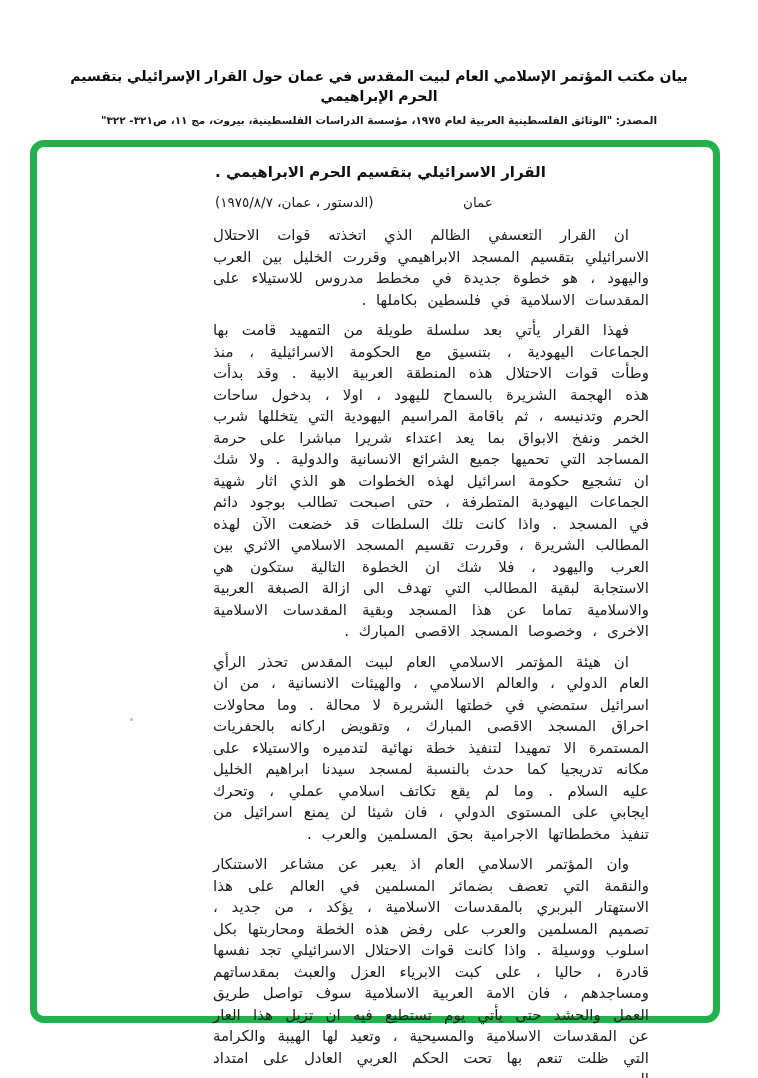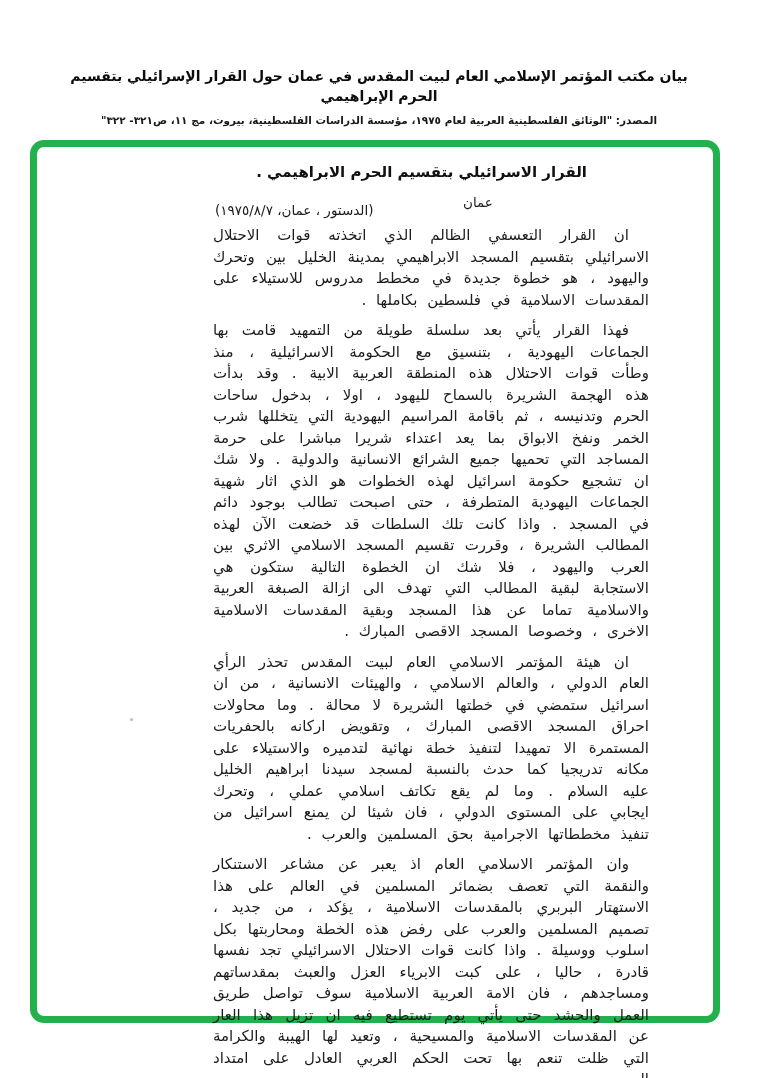--- a/index.html
+++ b/index.html
@@ -61,39 +61,39 @@
     font-weight: bold;
     font-size: 15px;
     line-height: 22px;
     color: #111111;
   }
   .doc-title .t1 {
     text-align: justify;
     text-align-last: justify;
   }
   .doc-title .t2 {
-    text-align: right;
+    text-align: left;
   }
   .dateline {
     position: relative;
     height: 22px;
     margin-top: 11px;
     margin-bottom: 9px;
     font-size: 13.5px;
     color: #1b1b1b;
   }
   .dateline .city {
     position: absolute;
     left: 250px;
     top: 0;
   }
   .dateline .cite {
     position: absolute;
     left: 2px;
-    top: 8px;
+    top: 0;
     direction: rtl;
   }
   .body-para {
     margin: 0 0 9px 0;
     font-size: 15px;
     line-height: 21.5px;
     text-align: justify;
     text-indent: 20px;
     word-spacing: 5px;
     color: #1c1c1c;
@@ -122,20 +122,20 @@
   <div class="doc-title">
     <div class="t2">القرار الاسرائيلي بتقسيم الحرم الابراهيمي .</div>
   </div>
 
   <div class="dateline">
     <span class="city">عمان</span>
     <span class="cite">(الدستور ، عمان، ١٩٧٥/٨/٧)</span>
   </div>
 
   <div id="paragraphs">
-      <p class="body-para">ان القرار التعسفي الظالم الذي اتخذته قوات الاحتلال الاسرائيلي بتقسيم المسجد الابراهيمي بمدينة الخليل بين وتحرك واليهود ، هو خطوة جديدة في مخطط مدروس للاستيلاء على المقدسات الاسلامية في فلسطين بكاملها .</p>
+      <p class="body-para">ان القرار التعسفي الظالم الذي اتخذته قوات الاحتلال الاسرائيلي بتقسيم المسجد الابراهيمي وقررت الخليل بين العرب واليهود ، هو خطوة جديدة في مخطط مدروس للاستيلاء على المقدسات الاسلامية في فلسطين بكاملها .</p>
       <p class="body-para">فهذا القرار يأتي بعد سلسلة طويلة من التمهيد قامت بها الجماعات اليهودية ، بتنسيق مع الحكومة الاسرائيلية ، منذ وطأت قوات الاحتلال هذه المنطقة العربية الابية . وقد بدأت هذه الهجمة الشريرة بالسماح لليهود ، اولا ، بدخول ساحات الحرم وتدنيسه ، ثم باقامة المراسيم اليهودية التي يتخللها شرب الخمر ونفخ الابواق بما يعد اعتداء شريرا مباشرا على حرمة المساجد التي تحميها جميع الشرائع الانسانية والدولية . ولا شك ان تشجيع حكومة اسرائيل لهذه الخطوات هو الذي اثار شهية الجماعات اليهودية المتطرفة ، حتى اصبحت تطالب بوجود دائم في المسجد . واذا كانت تلك السلطات قد خضعت الآن لهذه المطالب الشريرة ، وقررت تقسيم المسجد الاسلامي الاثري بين العرب واليهود ، فلا شك ان الخطوة التالية ستكون هي الاستجابة لبقية المطالب التي تهدف الى ازالة الصبغة العربية والاسلامية تماما عن هذا المسجد وبقية المقدسات الاسلامية الاخرى ، وخصوصا المسجد الاقصى المبارك .</p>
       <p class="body-para">ان هيئة المؤتمر الاسلامي العام لبيت المقدس تحذر الرأي العام الدولي ، والعالم الاسلامي ، والهيئات الانسانية ، من ان اسرائيل ستمضي في خطتها الشريرة لا محالة . وما محاولات احراق المسجد الاقصى المبارك ، وتقويض اركانه بالحفريات المستمرة الا تمهيدا لتنفيذ خطة نهائية لتدميره والاستيلاء على مكانه تدريجيا كما حدث بالنسبة لمسجد سيدنا ابراهيم الخليل عليه السلام . وما لم يقع تكاتف اسلامي عملي ، وتحرك ايجابي على المستوى الدولي ، فان شيئا لن يمنع اسرائيل من تنفيذ مخططاتها الاجرامية بحق المسلمين والعرب .</p>
       <p class="body-para">وان المؤتمر الاسلامي العام اذ يعبر عن مشاعر الاستنكار والنقمة التي تعصف بضمائر المسلمين في العالم على هذا الاستهتار البربري بالمقدسات الاسلامية ، يؤكد ، من جديد ، تصميم المسلمين والعرب على رفض هذه الخطة ومحاربتها بكل اسلوب ووسيلة . واذا كانت قوات الاحتلال الاسرائيلي تجد نفسها قادرة ، حاليا ، على كبت الابرياء العزل والعبث بمقدساتهم ومساجدهم ، فان الامة العربية الاسلامية سوف تواصل طريق العمل والحشد حتى يأتي يوم تستطيع فيه ان تزيل هذا العار عن المقدسات الاسلامية والمسيحية ، وتعيد لها الهيبة والكرامة التي ظلت تنعم بها تحت الحكم العربي العادل على امتداد العصور .</p>
     </div>
 </div>
 
 <div class="scan-dot"></div>
 
 </body></html>

